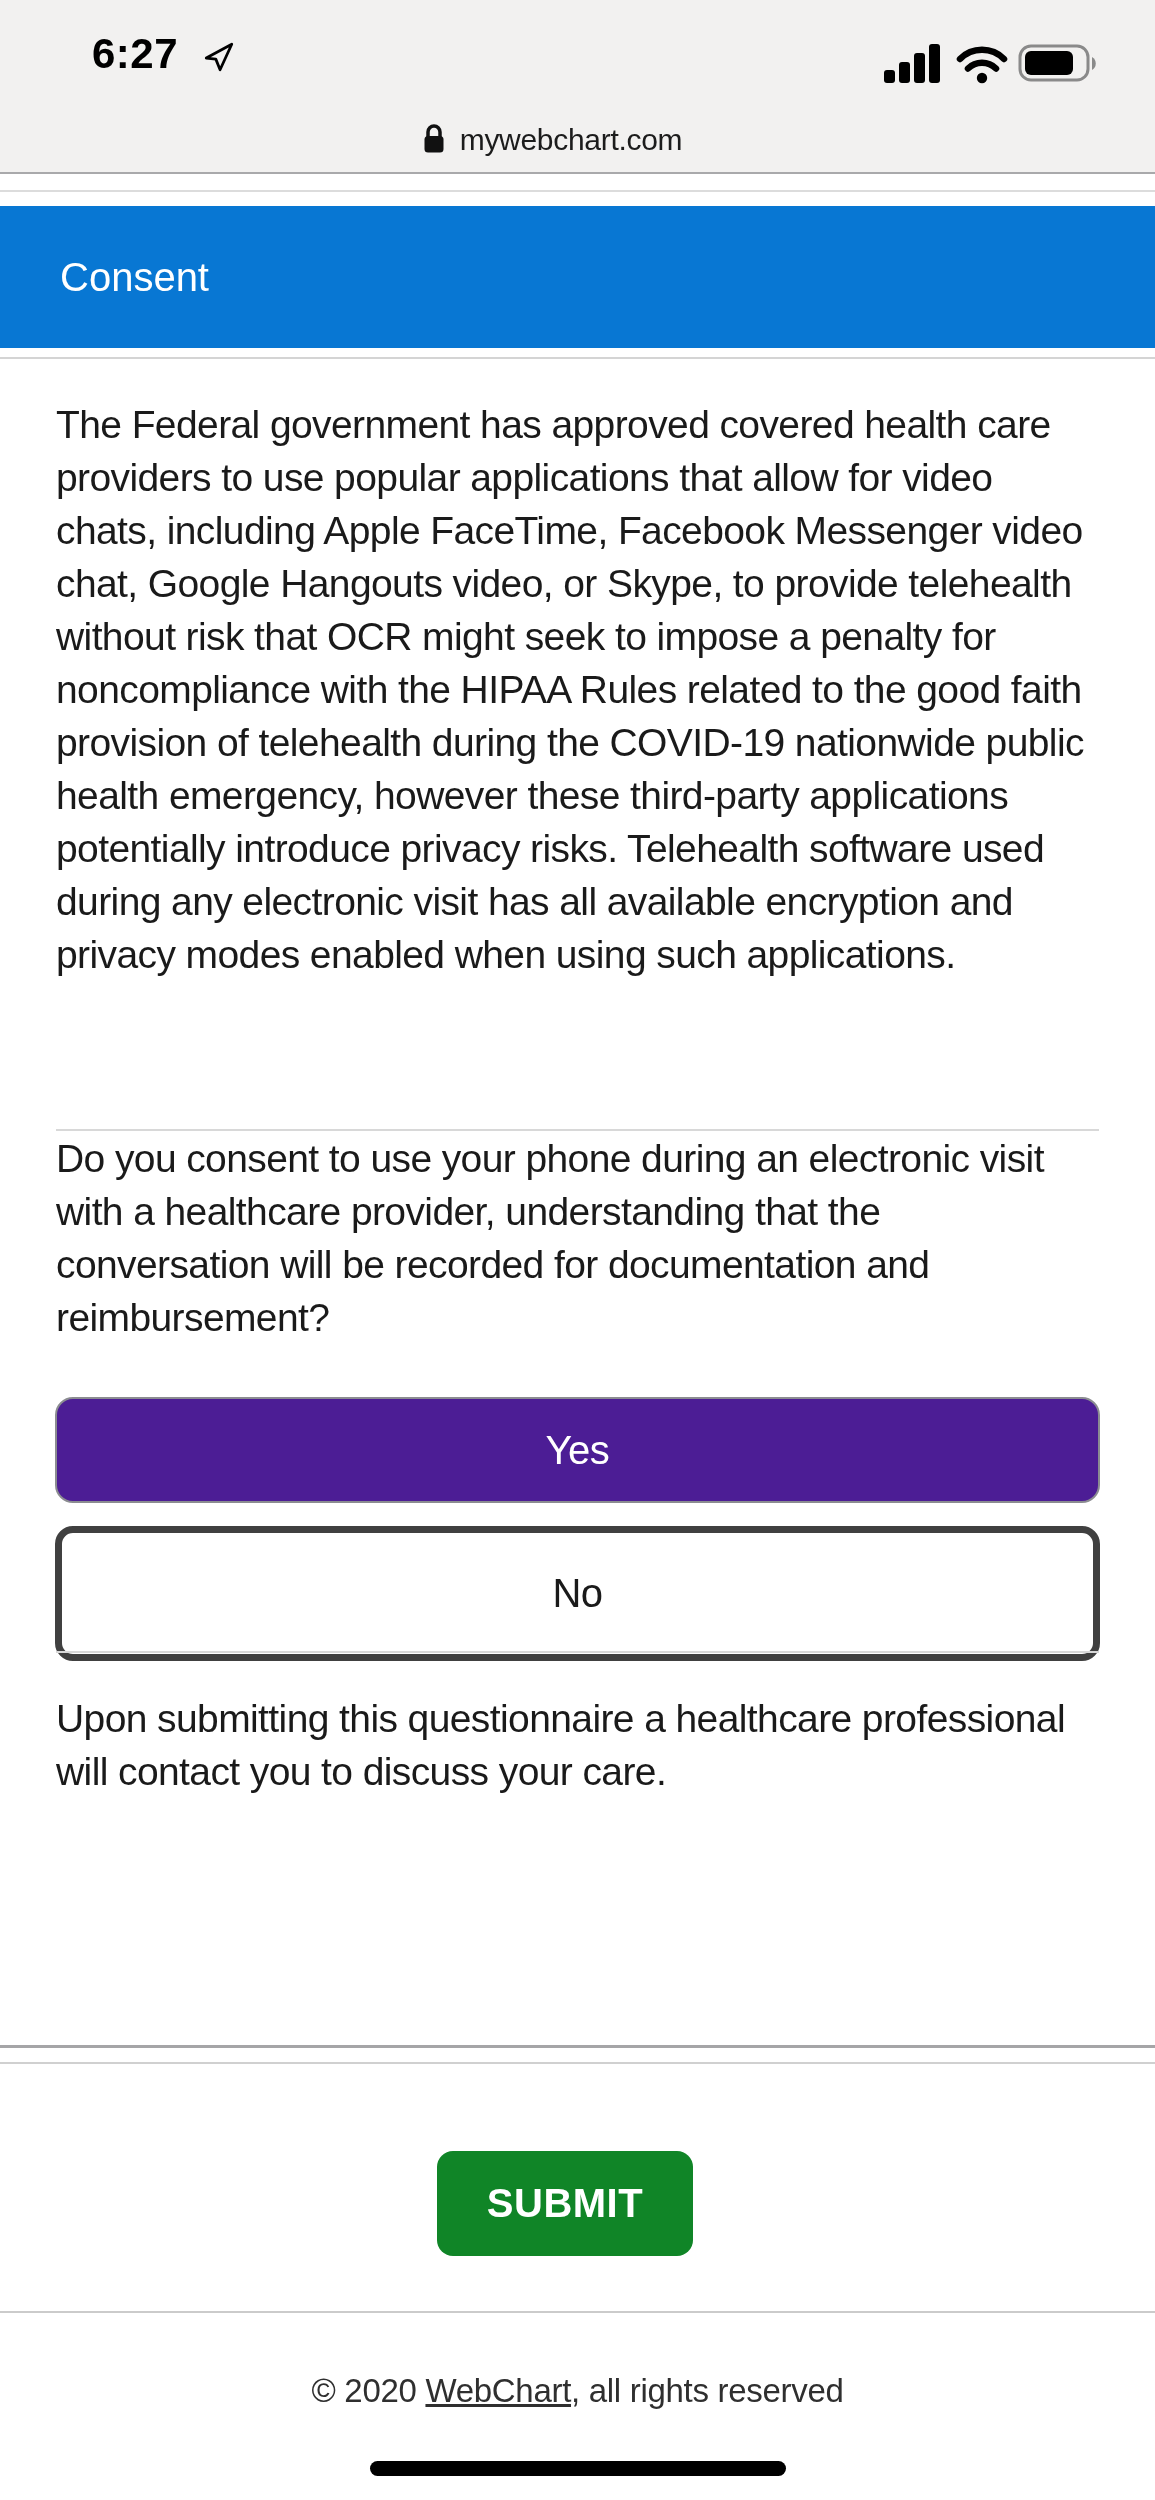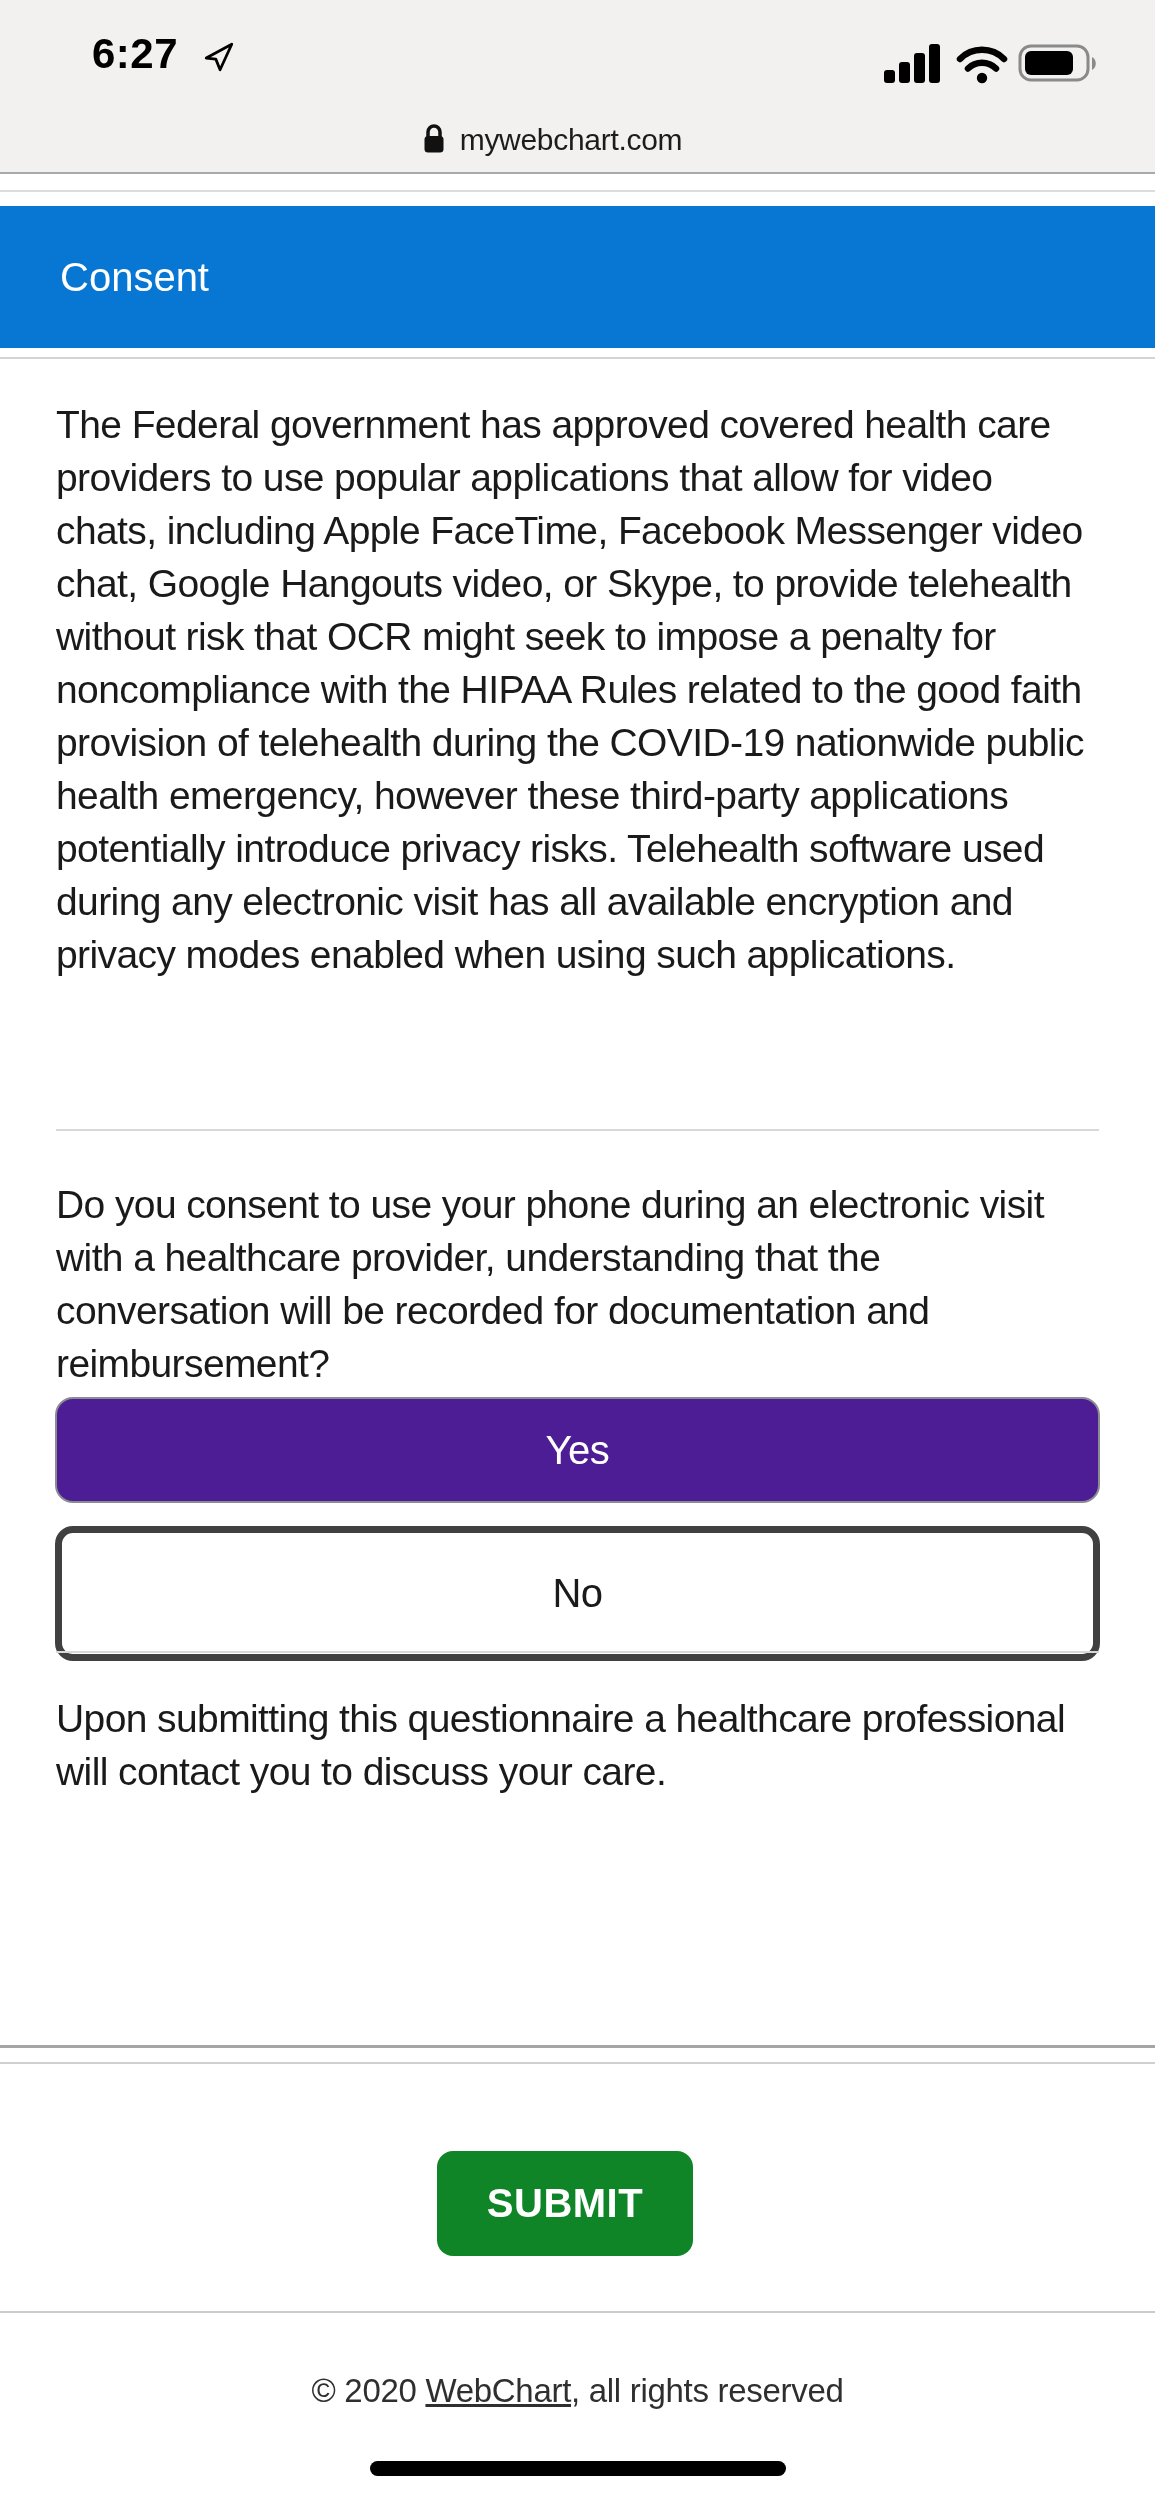--- a/index.html
+++ b/index.html
@@ -54,21 +54,21 @@
 
   
   .paragraph {
     position: absolute; left: 56px; top: 398px; width: 1036px;
     font-size: 39px; line-height: 53px; letter-spacing: -0.6px; color: #1a1a1a;
   }
   .rule { position: absolute; left: 56px; width: 1043px; height: 2px; background: #d8d8d8; }
   .rule-1 { top: 1129px; }
   .rule-2 { top: 1651px; }
   .question {
-    position: absolute; left: 56px; top: 1178px; width: 1040px;
+    position: absolute; left: 56px; top: 1132px; width: 1040px;
     font-size: 39px; line-height: 53px; letter-spacing: -0.6px; color: #1a1a1a;
   }
   .note {
     position: absolute; left: 56px; top: 1692px; width: 1040px;
     font-size: 39px; line-height: 53px; letter-spacing: -0.6px; color: #1a1a1a;
   }
 
   
   .answer-btn {
     position: absolute; left: 55px; width: 1045px; height: 106px;

